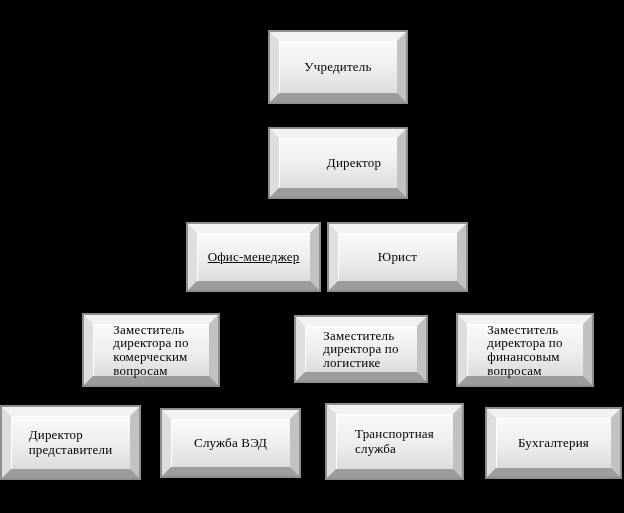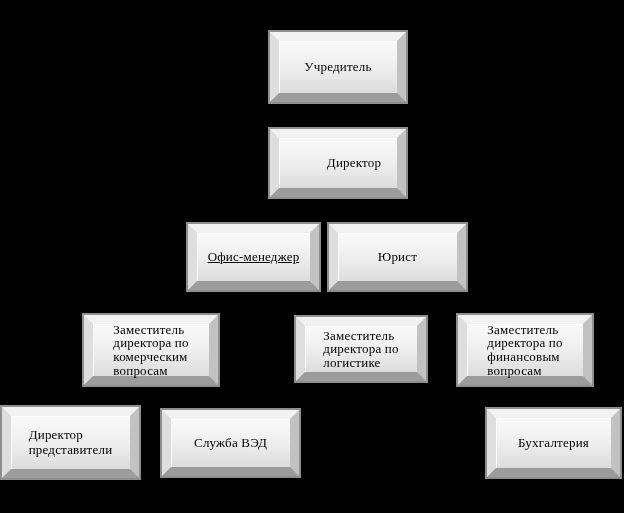--- a/index.html
+++ b/index.html
@@ -100,18 +100,22 @@
 
   <div class="box n7">
     <span class="lbl">Директор
 представители</span>
   </div>
 
   <div class="box n8">
     <span class="lbl">Служба ВЭД</span>
   </div>
 
+  <div class="box n9">
+    <span class="lbl">Транспортная
+служба</span>
+  </div>
 
   <div class="box n10">
     <span class="lbl">Бухгалтерия</span>
   </div>
 
 </div>
 
 </body></html>

